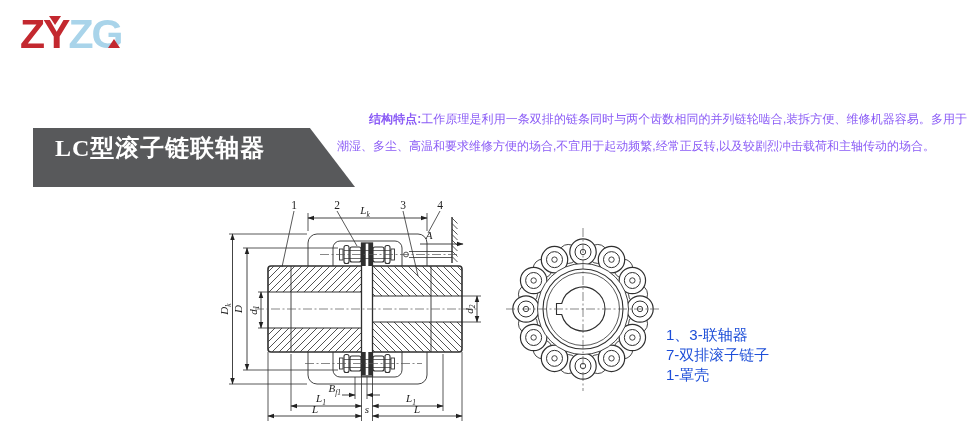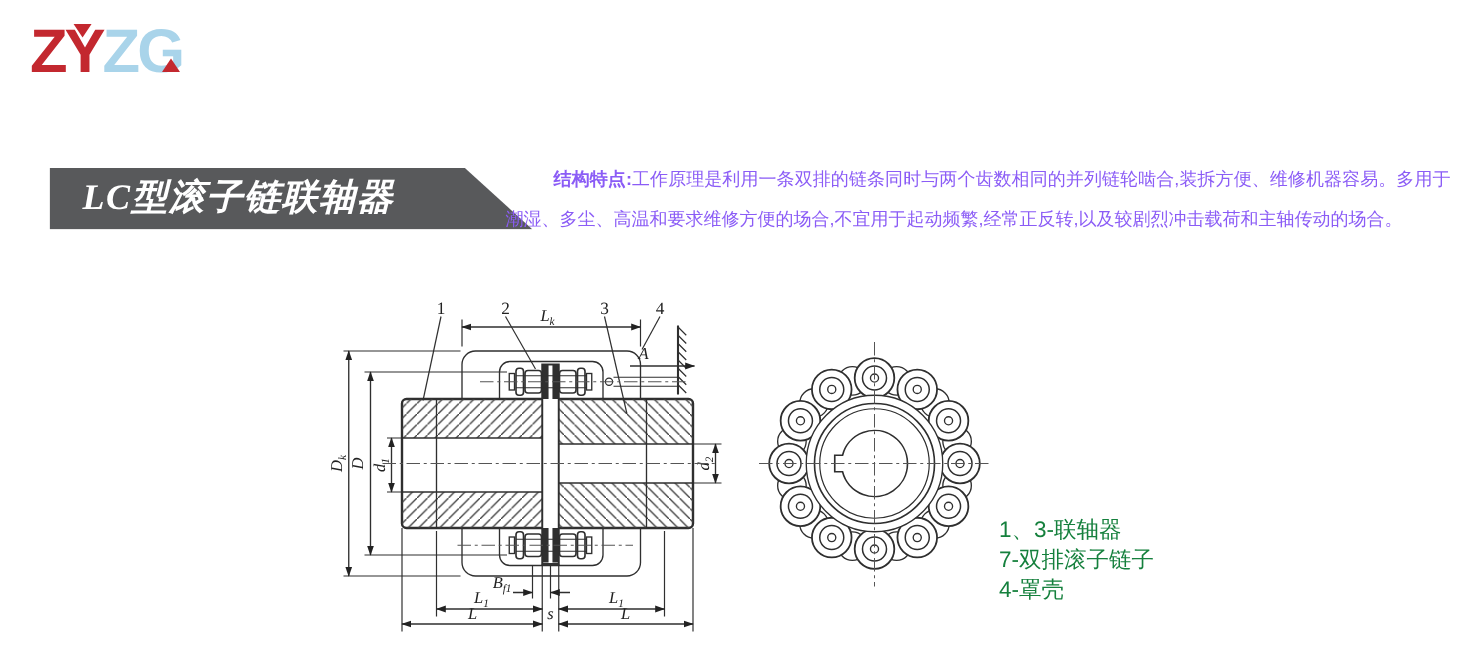--- a/index.html
+++ b/index.html
@@ -15,33 +15,33 @@
   #logo .ych{position:relative;}
   #logo .ych .tri-down{position:absolute;left:50%;top:2px;transform:translateX(-58%);
         width:0;height:0;border-left:6px solid transparent;border-right:6px solid transparent;
         border-top:9px solid #c3282f;}
   #logo .gch{position:relative;}
   #logo .gch .tri-up{position:absolute;right:1px;bottom:7px;width:0;height:0;
         border-left:6px solid transparent;border-right:6px solid transparent;
         border-bottom:9px solid #c3282f;}
 
   
-  #banner{position:absolute;left:33px;top:112px;width:322px;height:41px;background:#58595b;
-          clip-path:polygon(0 0,86% 0,100% 100%,0 100%);font-style:italic;}
+  #banner{position:absolute;left:33px;top:128px;width:322px;height:59px;background:#58595b;
+          clip-path:polygon(0 0,86% 0,100% 100%,0 100%);}
   #banner .t{color:#fff;font-family:"Liberation Serif","DejaVu Serif",serif;font-weight:700;
           font-size:24px;line-height:41px;padding-left:22px;letter-spacing:1px;white-space:nowrap;}
 
   
   #intro{position:absolute;left:337px;top:106px;width:630px;font-size:12px;line-height:27px;
          color:#8b5cf6;text-align:justify;}
   #intro .ind{display:inline-block;width:32px;}
   #intro b{font-weight:700;}
 
   
-  #legend{position:absolute;left:666px;top:344px;font-size:15px;line-height:20px;color:#15803d;}
+  #legend{position:absolute;left:666px;top:325px;font-size:15px;line-height:20px;color:#1d4ed8;}
 
   
   #draw{position:absolute;left:215px;top:185px;}
   svg text{font-family:"Liberation Serif","DejaVu Serif",serif;}
   .dimtxt{font-style:italic;font-size:11px;fill:#222;}
   .subtxt{font-style:italic;font-size:7.5px;fill:#222;}
   .callout{font-size:11.5px;fill:#222;}
 </style>
 </head>
 <body>
@@ -274,16 +274,16 @@
       <g stroke="#555" stroke-width="0.7" stroke-dasharray="9 2.5 2 2.5">
         <path d="M368,43 V206"></path>
         <path d="M291,124 H446"></path>
       </g>
     </g>
   </svg>
 
   <div id="legend">
     <div>1、3-联轴器</div>
     <div>7-双排滚子链子</div>
-    <div>4-罩壳</div>
+    <div>1-罩壳</div>
   </div>
 
 </div>
 
 </body></html>

